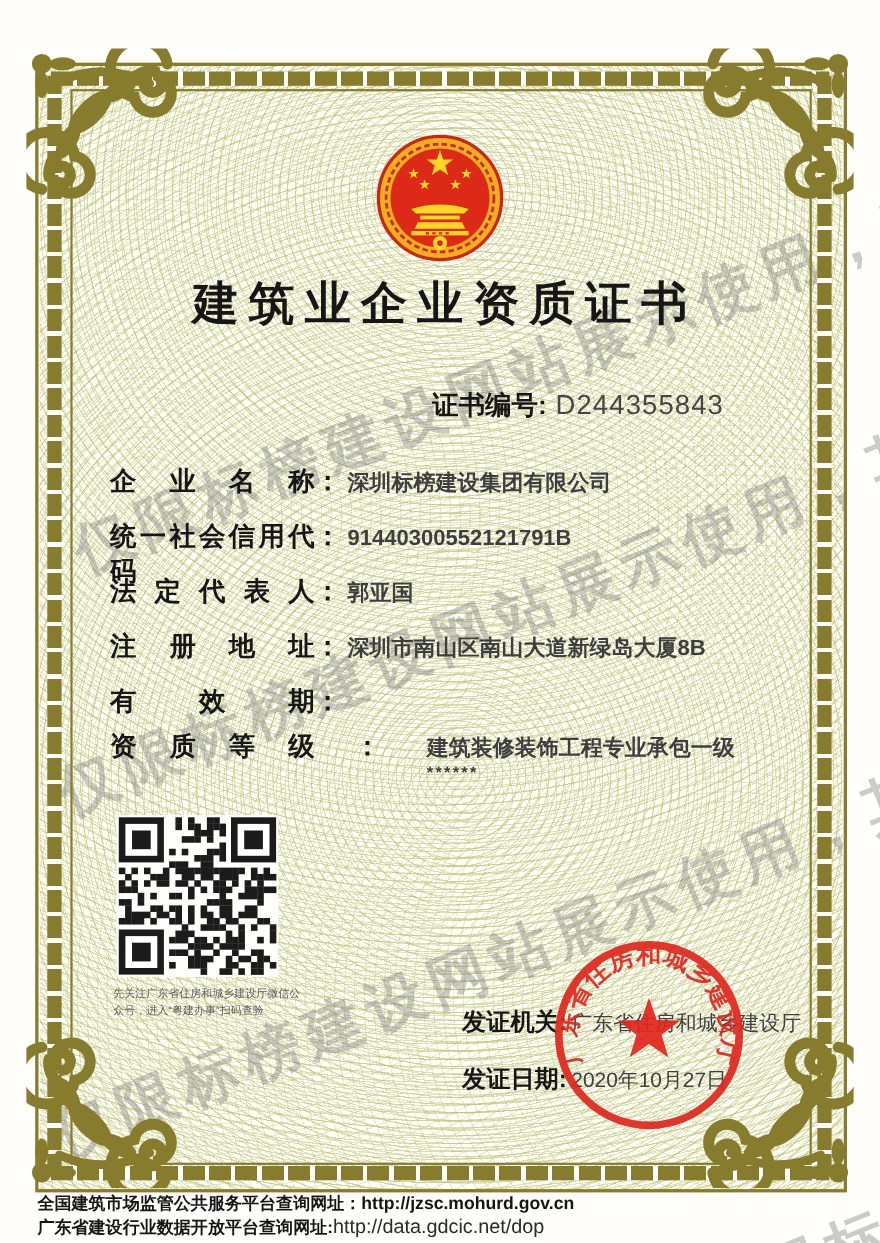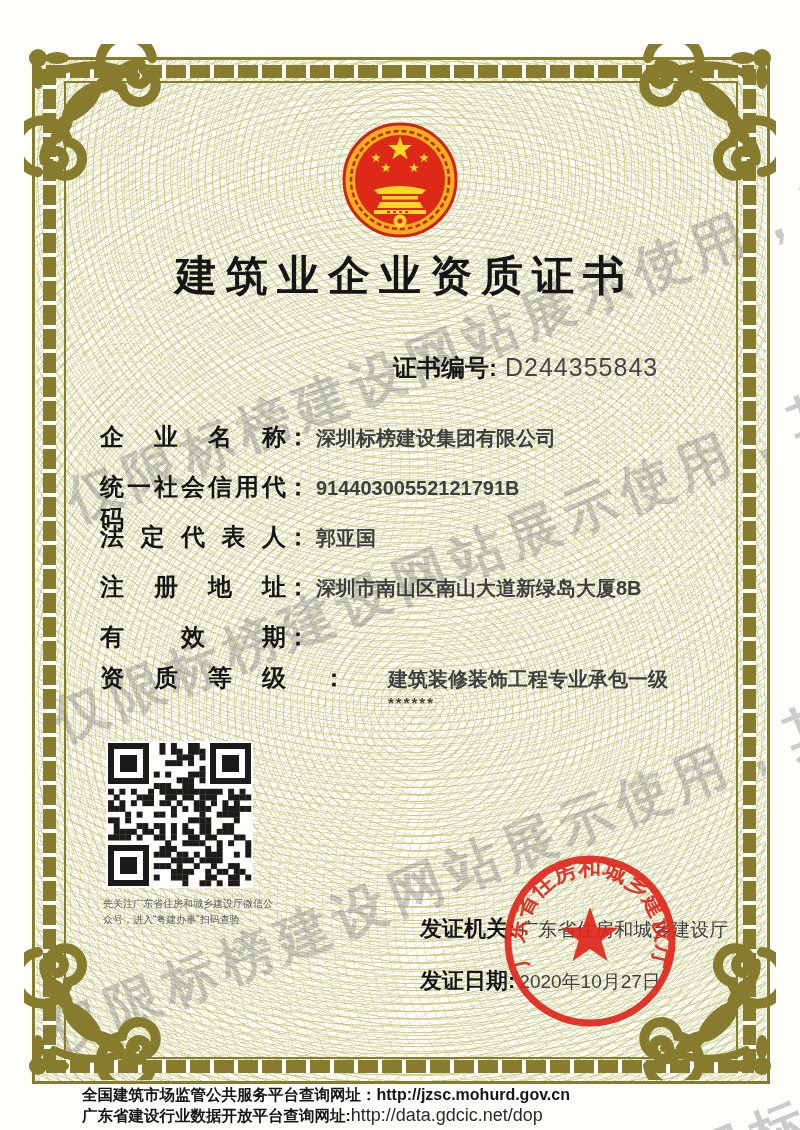--- a/index.html
+++ b/index.html
@@ -68,21 +68,21 @@
 
   .issue{position:absolute;left:420px;top:914px;z-index:4;}
   .irow{display:flex;align-items:baseline;white-space:nowrap;}
   .irow+.irow{margin-top:22px;}
   .ilabel{font-size:22px;font-weight:700;color:#161616;}
   .ivalue{font-size:19px;color:#3f3f3f;padding-left:4px;}
 
   .seal{position:absolute;left:500px;top:851px;width:180px;height:180px;z-index:6;opacity:.92;}
 
   .footer{position:absolute;left:34px;top:1085px;z-index:4;line-height:20px;}
-  .footer .frow2{white-space:nowrap;margin-left:48px;}
+  .footer .frow2{white-space:nowrap;}
   .f-lab{font-size:15.5px;font-weight:700;color:#151515;}
   .f-url-b{font-size:16px;font-weight:700;color:#151515;}
   .f-url{font-size:18px;font-weight:400;color:#2a2a2a;}
 </style>
 </head>
 <body>
 
 <svg width="0" height="0" style="position:absolute">
   <defs>
     <g id="corner-flourish">

